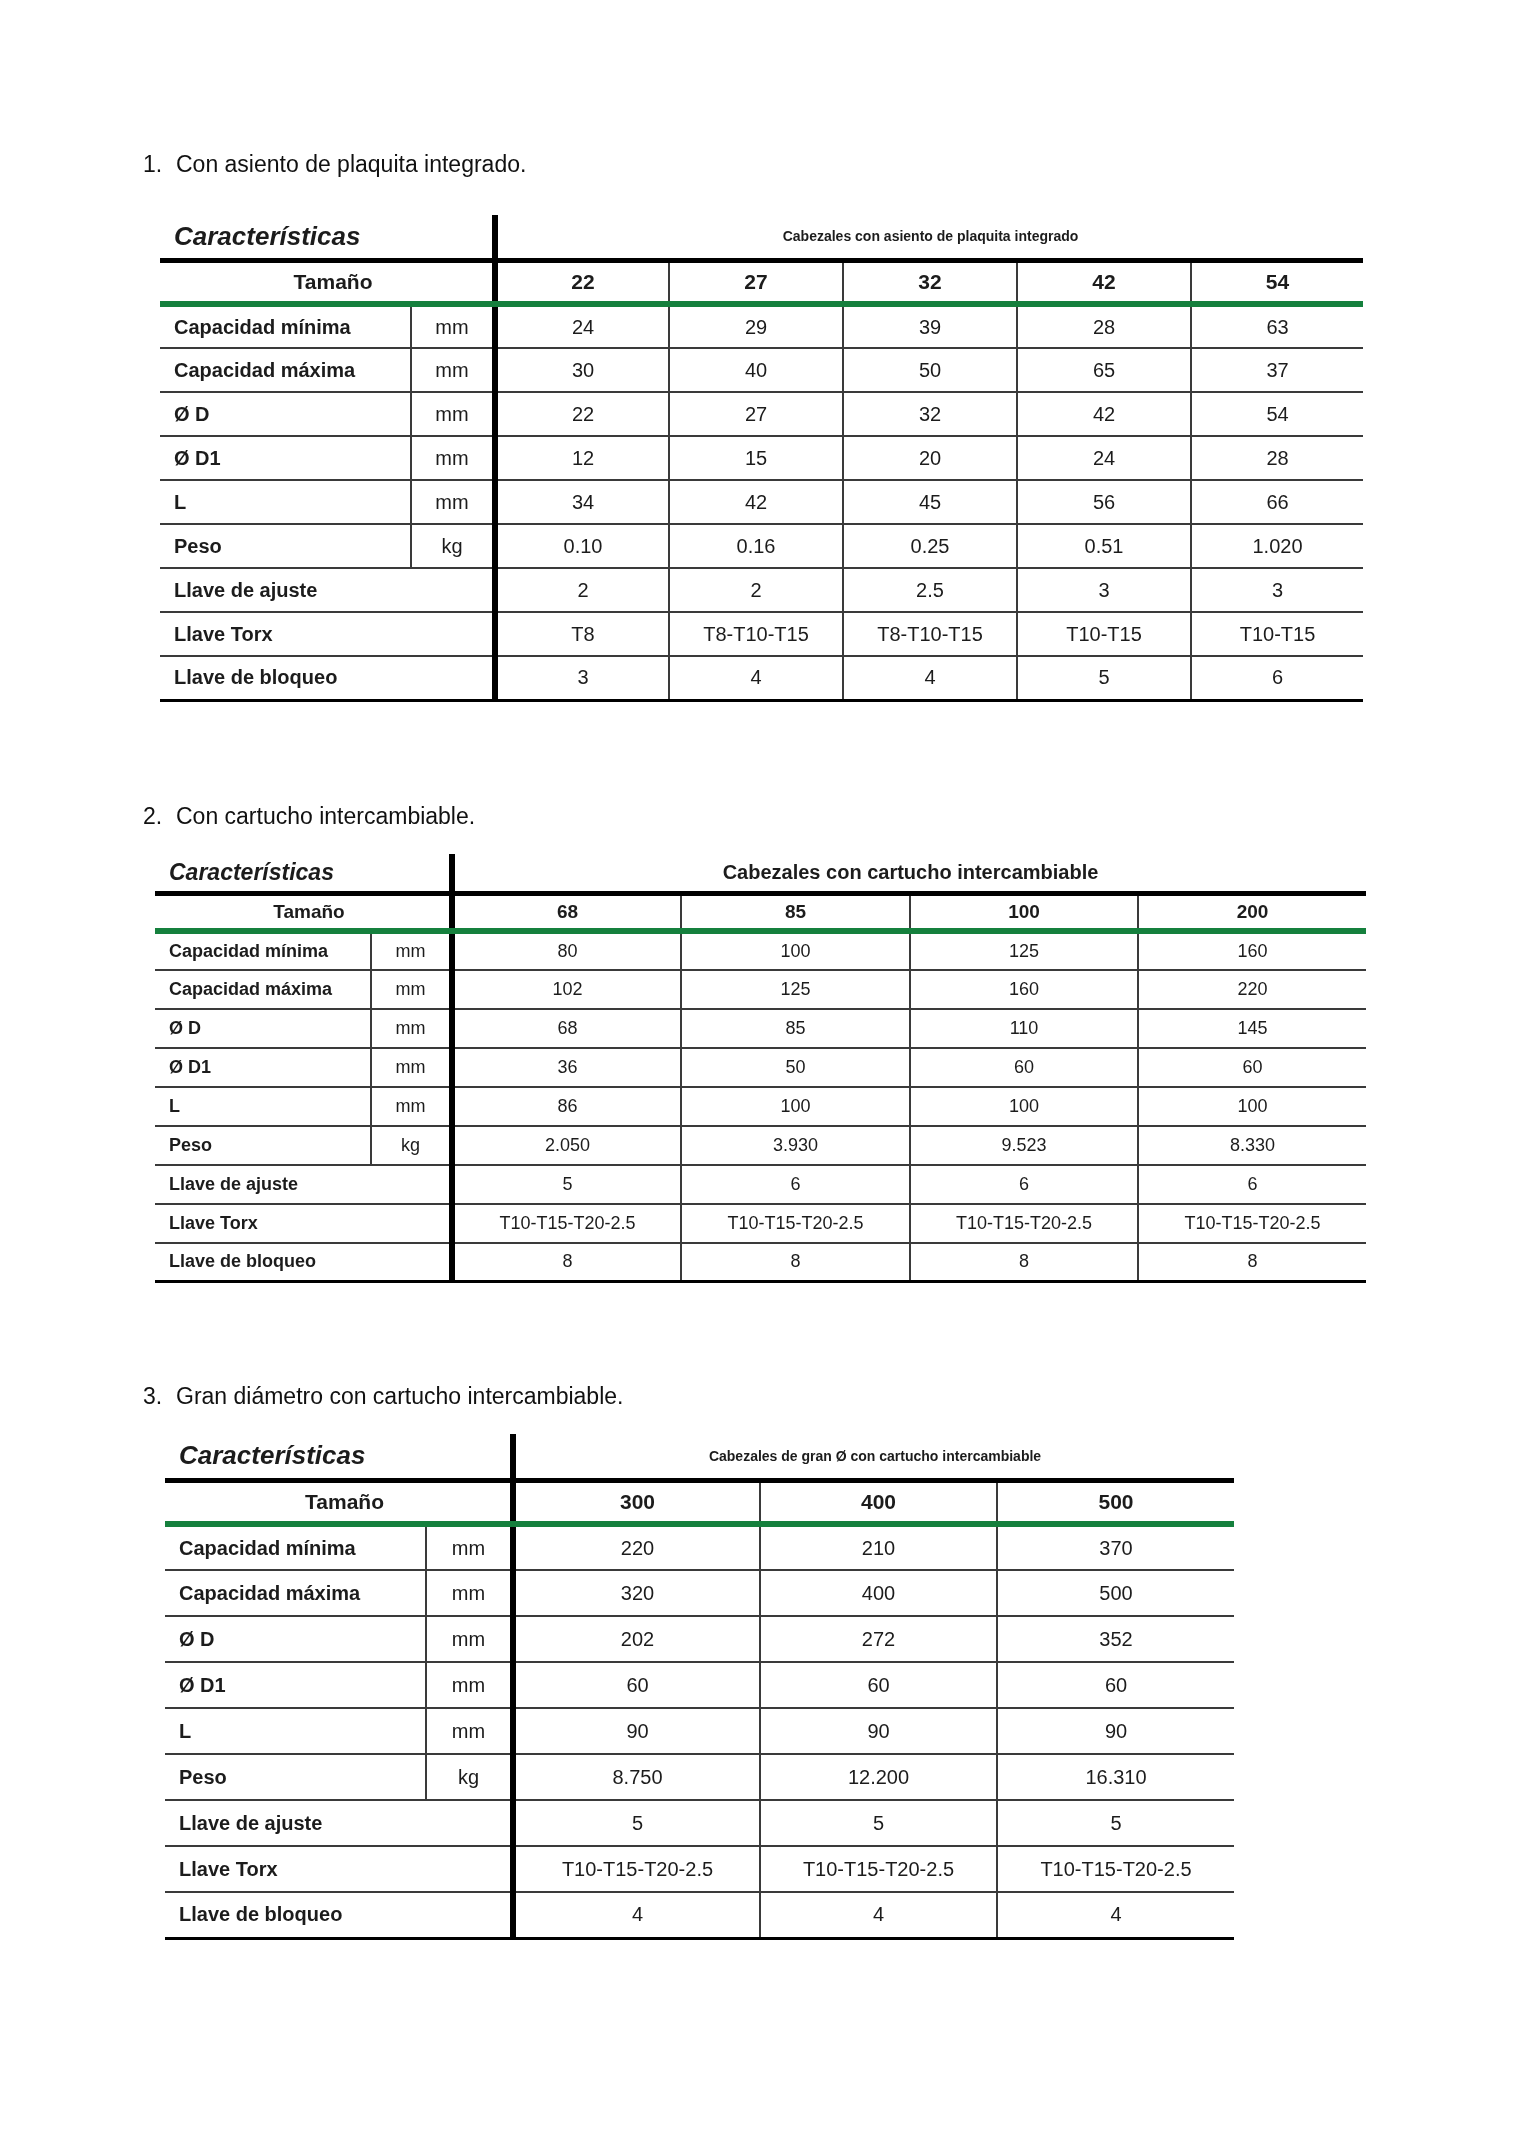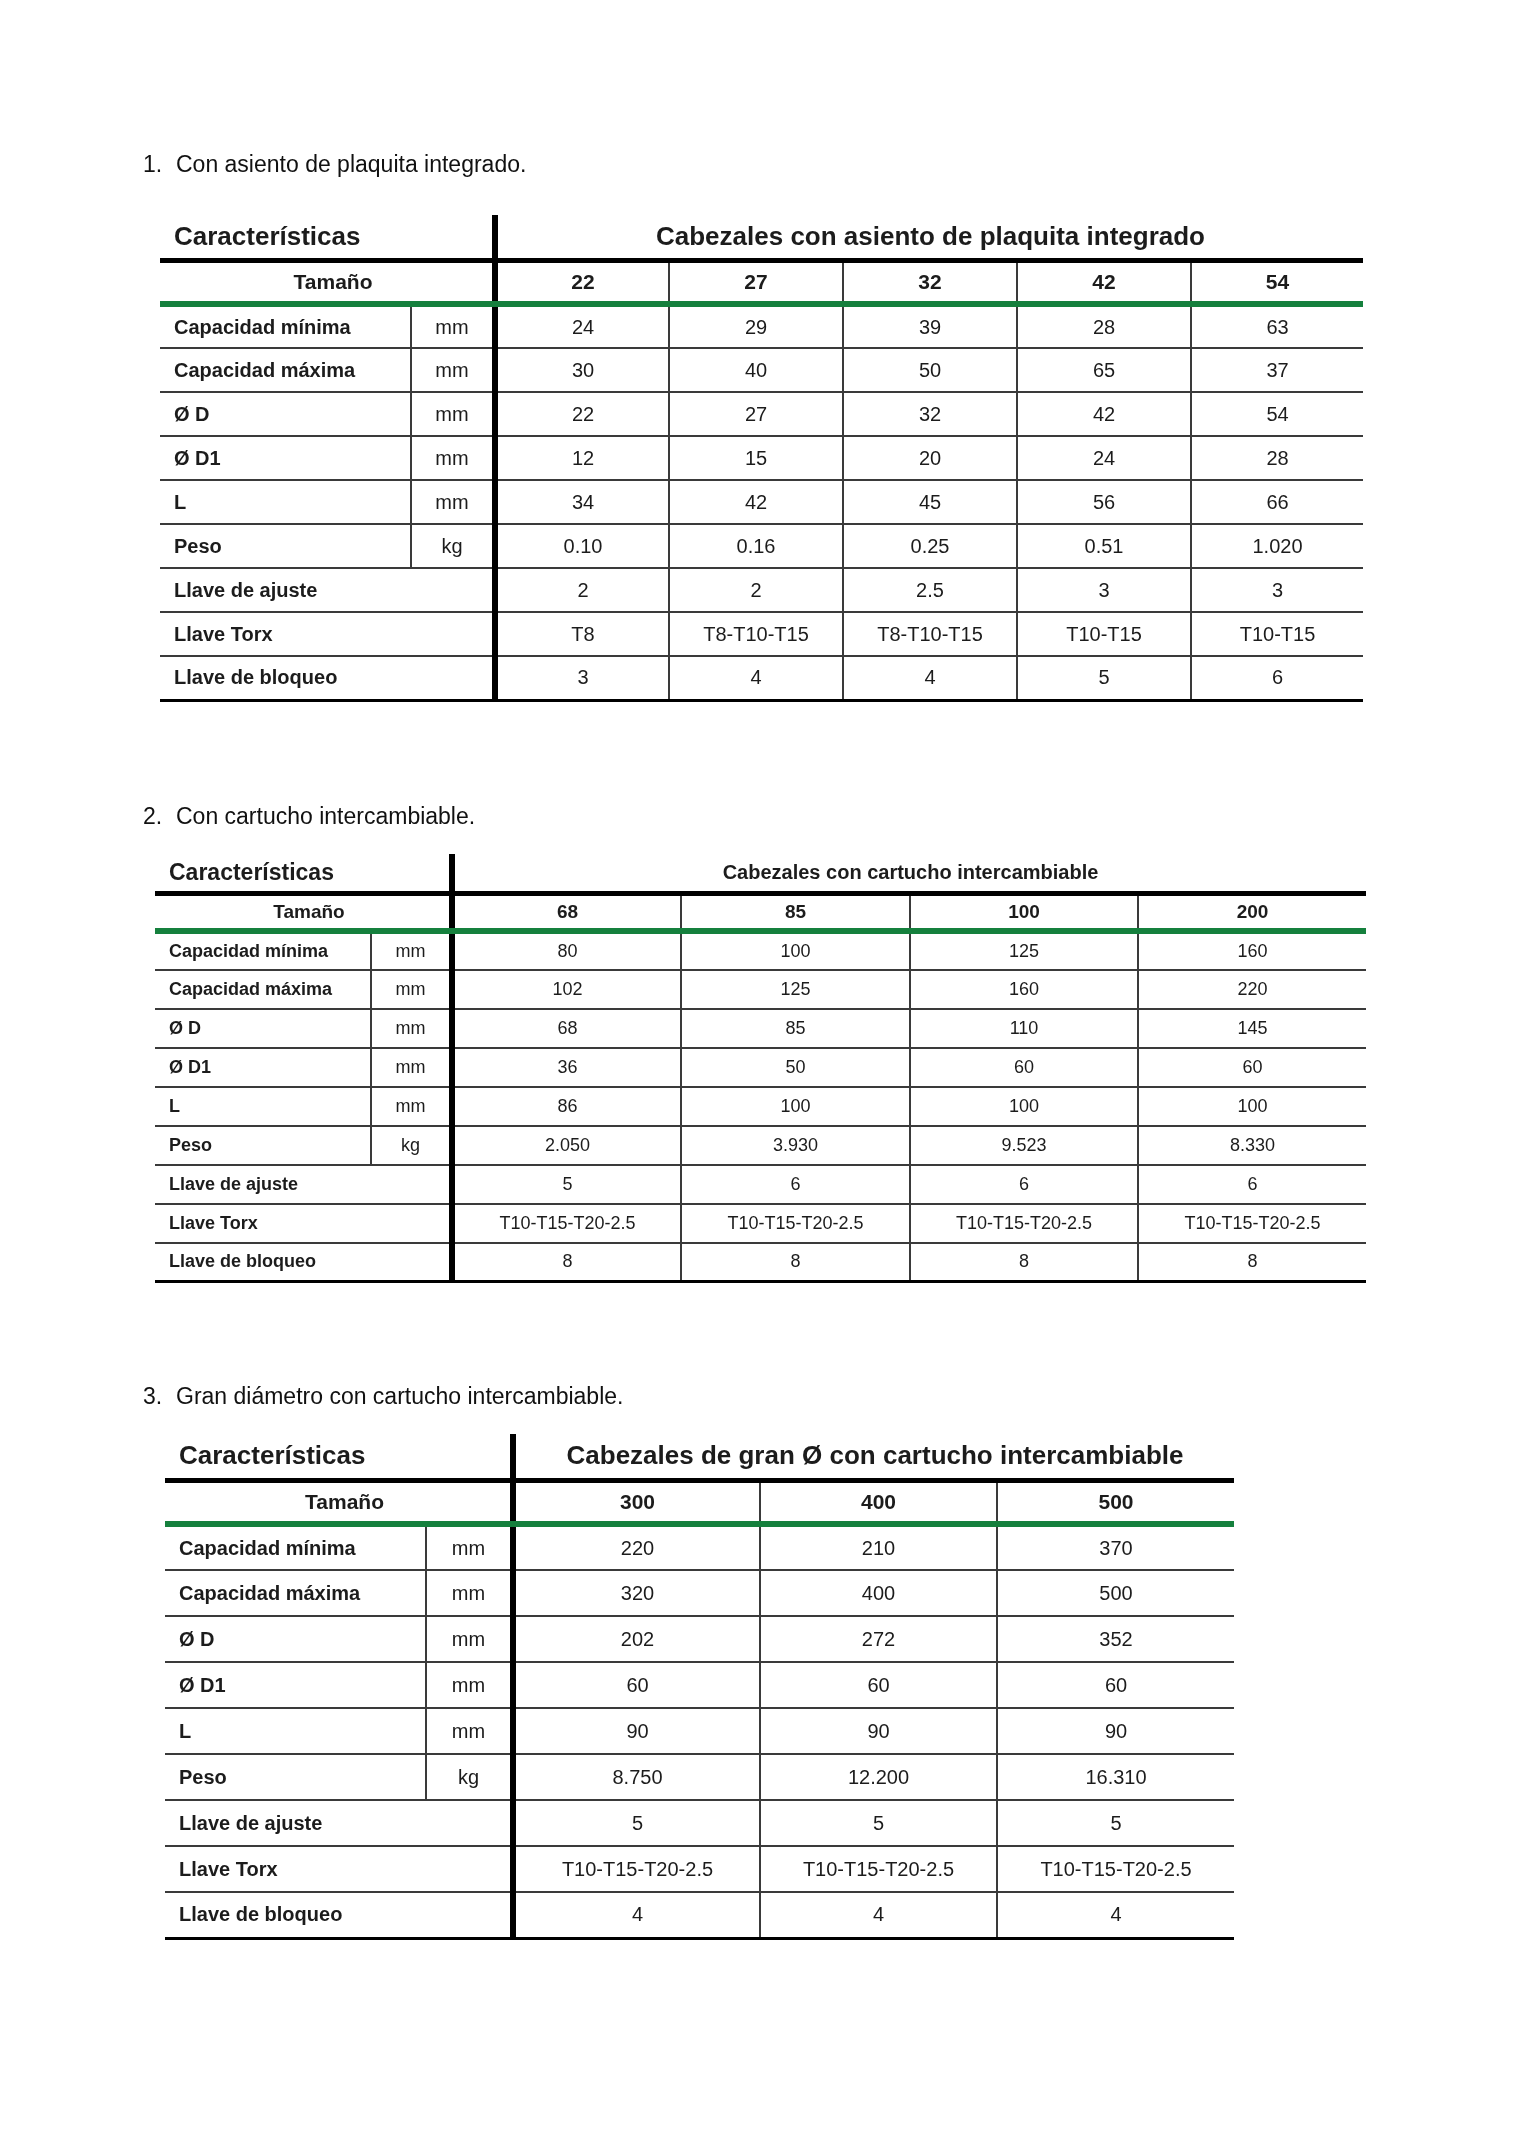--- a/index.html
+++ b/index.html
@@ -47,22 +47,22 @@
   .spec tr.hdr2 td { border-bottom: 6px solid #15803d; text-align: center; }
   .spec tr.lastrow td { border-bottom: 3px solid #000; }
   
   .spec td.vthick { border-left: 6px solid #000; }
   .spec td.vthin { border-left: 2px solid #3a3a3a; }
   .spec td.unit { border-left: 2px solid #3a3a3a; }
   
   .spec td.char, .spec td.sizelbl, .spec td.lbl { text-align: left; padding-left: 14px; font-weight: bold; }
   .spec td.group, .spec td.size, .spec td.val, .spec td.unit { text-align: center; }
   
-  .spec td.char { font-weight: bold; font-size: 26px; }
-  .spec td.group { font-weight: bold; font-size: 26px; }
+  .spec td.char { font-weight: bold; font-size: 26px; font-style: italic; }
+  .spec td.group { font-weight: bold; font-size: 14px; }
   .spec td.sizelbl, .spec td.size { font-weight: bold; font-size: 21px; }
   .spec td.lbl, .spec td.unit, .spec td.val { font-size: 20px; }
 
   
   .t1 { margin-left: 160px; margin-top: 37px; }
   .t1 tr.hdr1 { height: 45px; }
   .t1 tr.hdr2 { height: 44px; }
   .t1 tr.datarow, .t1 tr.lastrow { height: 44px; }
 
   

